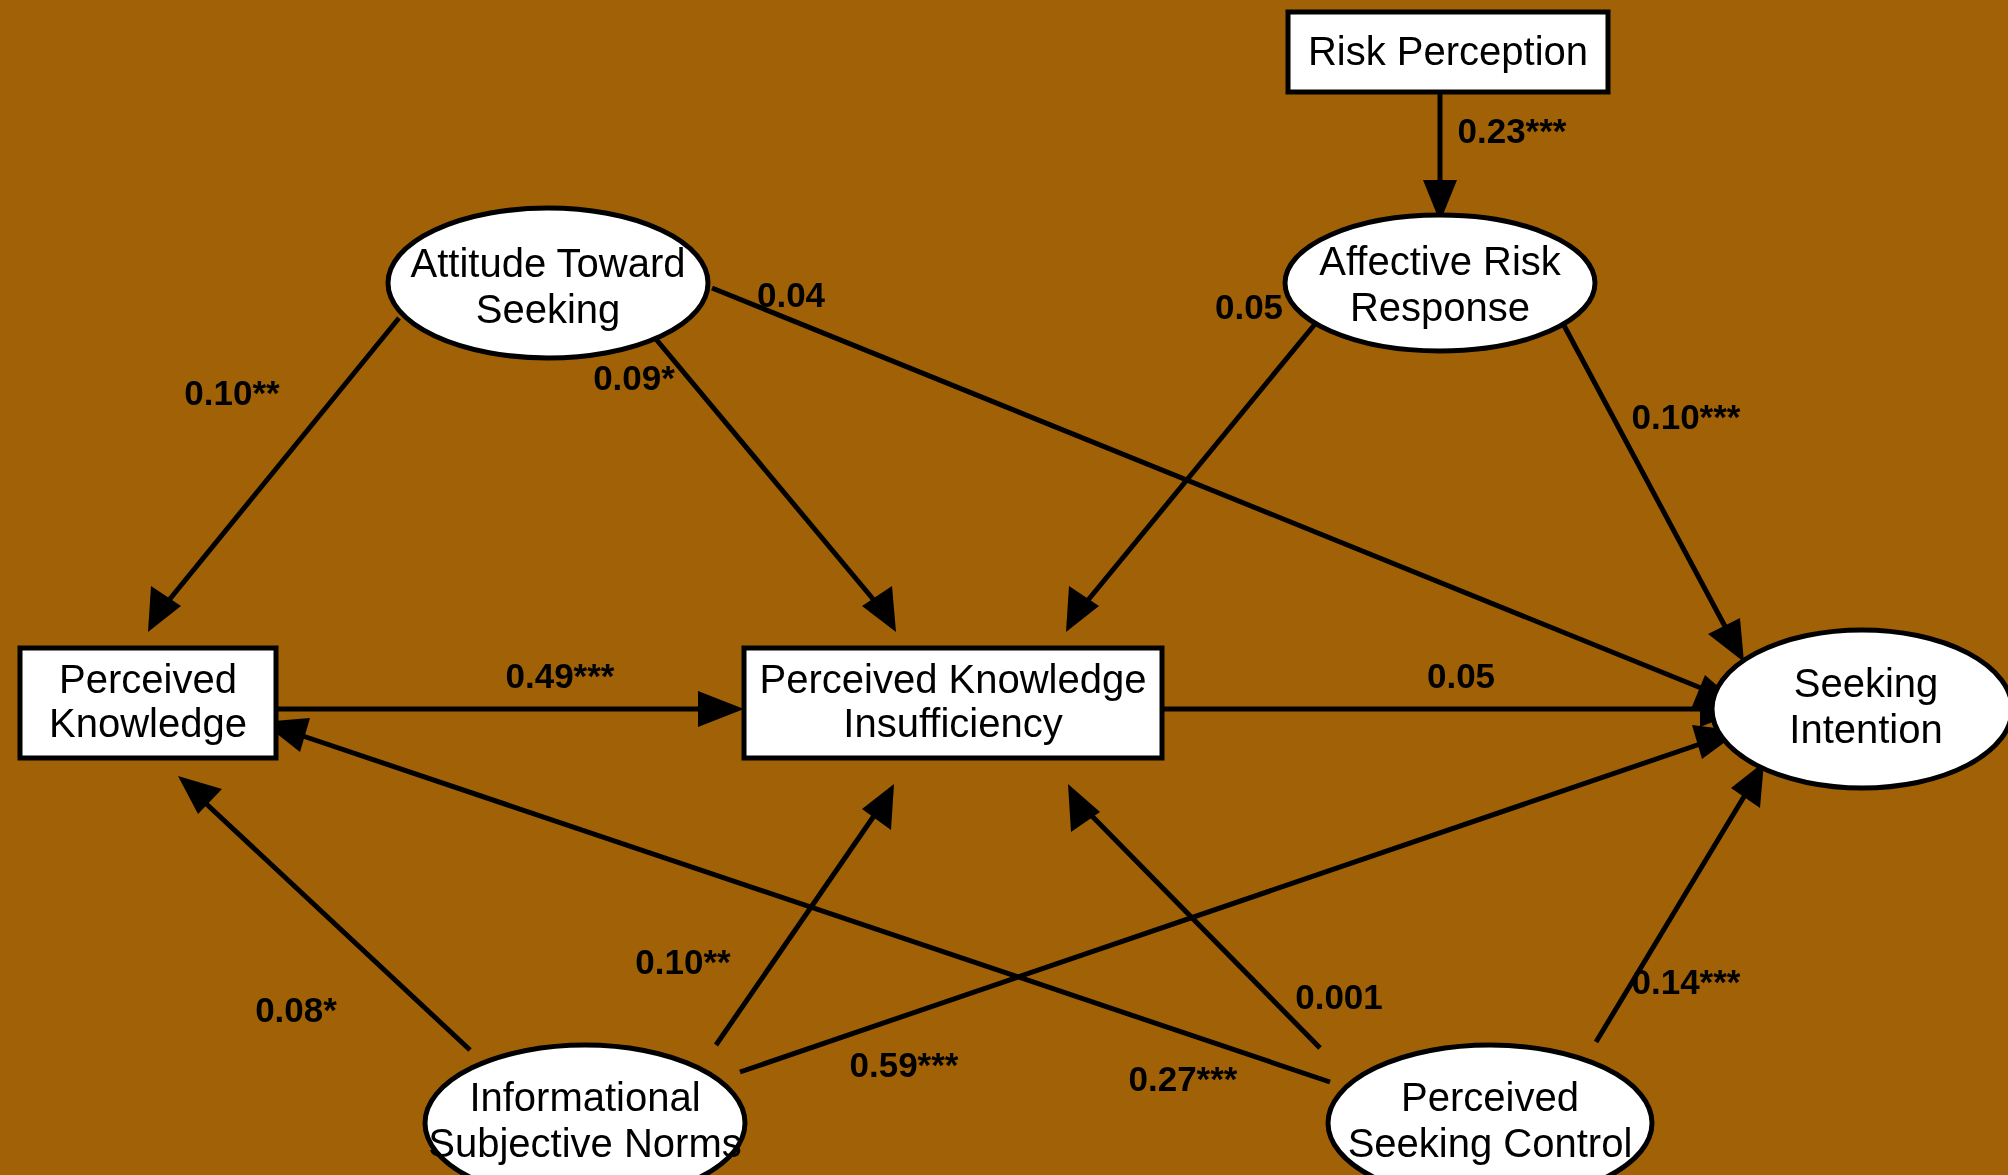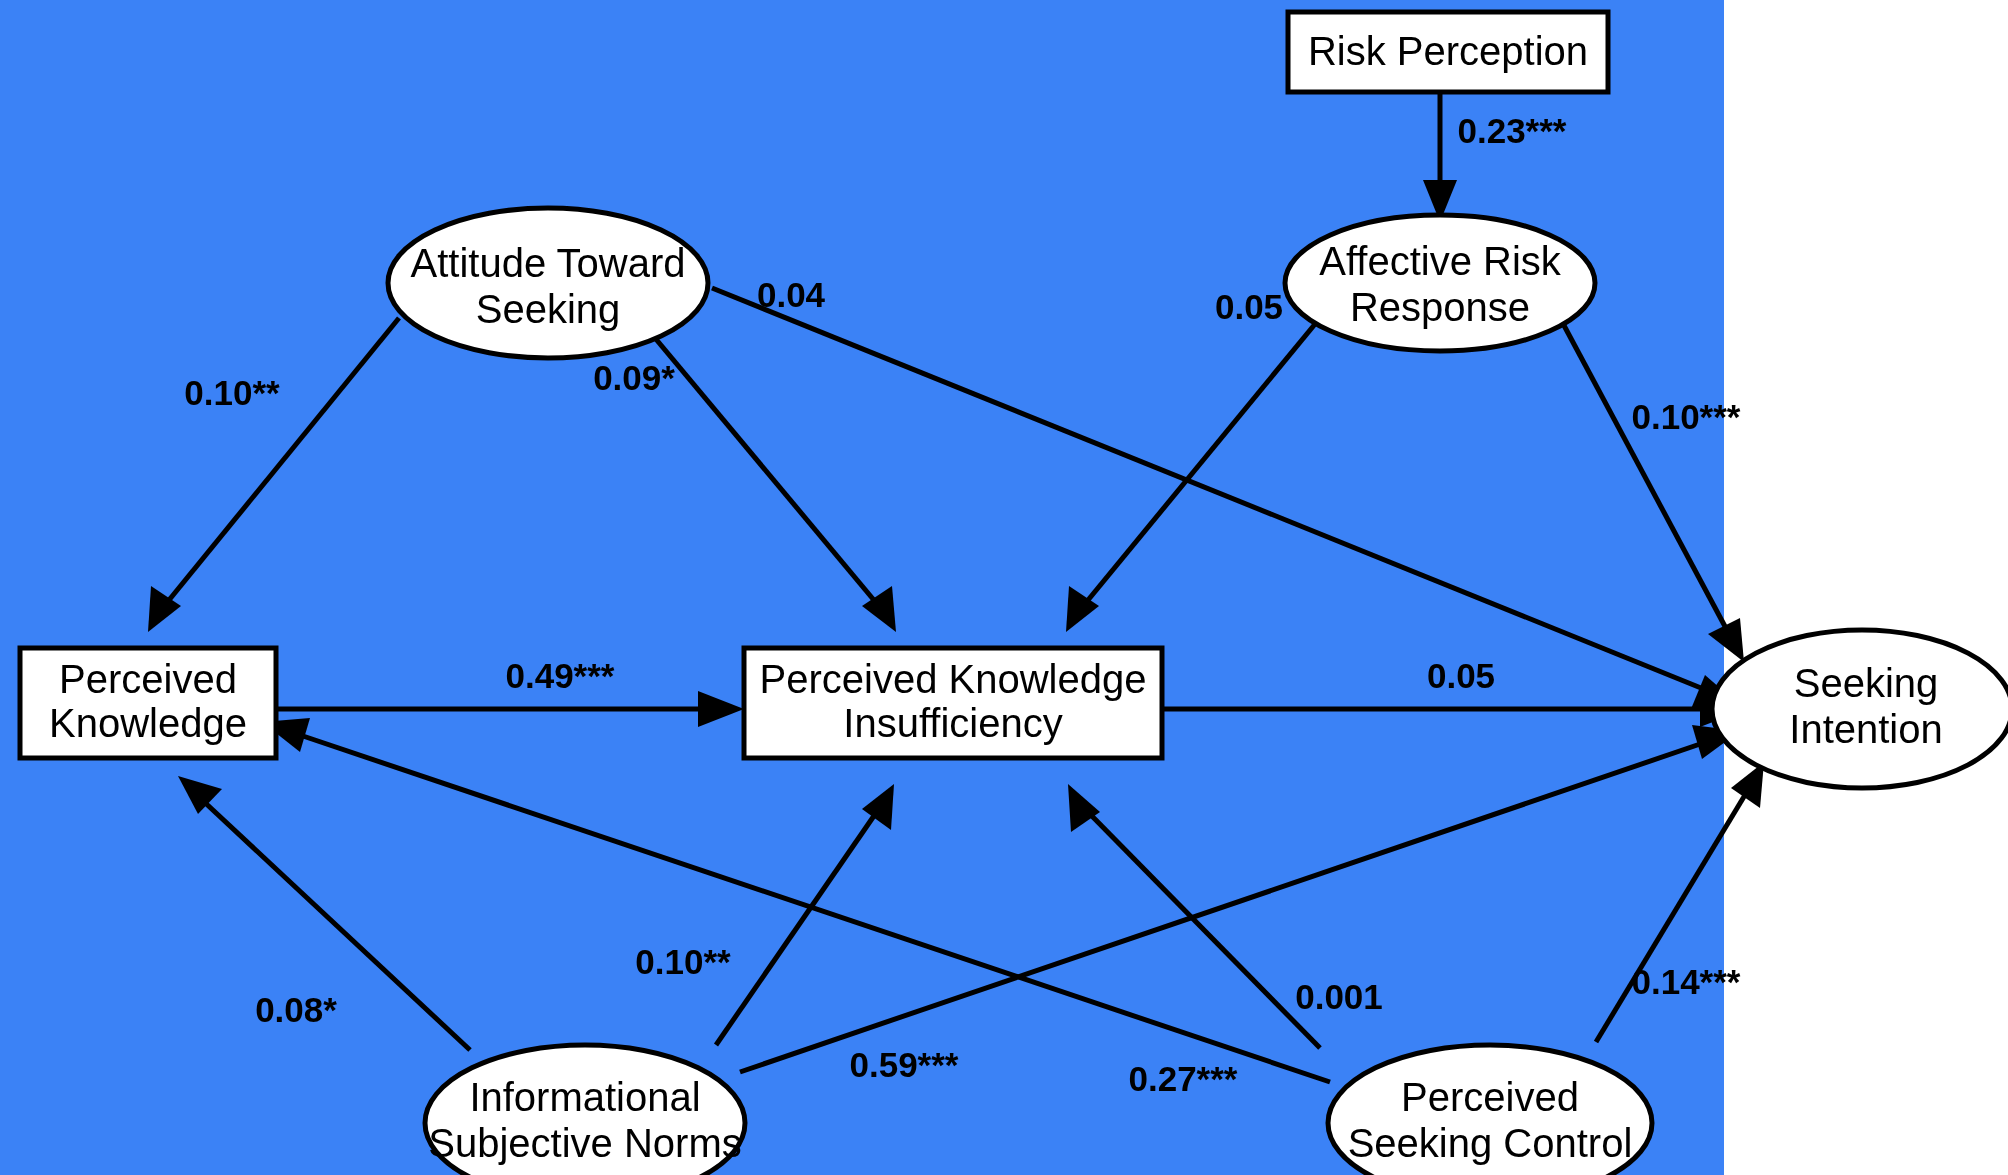--- a/index.html
+++ b/index.html
@@ -8,23 +8,23 @@
     background: #ffffff;
   }
   body {
     width: 2008px;
     height: 1175px;
     font-family: "Liberation Sans", sans-serif;
     overflow: hidden;
   }
   #diagram-root {
     position: relative;
-    width: 1724px;
+    width: 2008px;
     height: 1175px;
-    background: #3b82f6;
+    background: #a16207;
   }
   svg.sem-canvas {
     display: block;
     width: 2008px;
     height: 1175px;
   }
   .node-shape {
     fill: #ffffff;
     stroke: #000000;
     stroke-width: 5;

